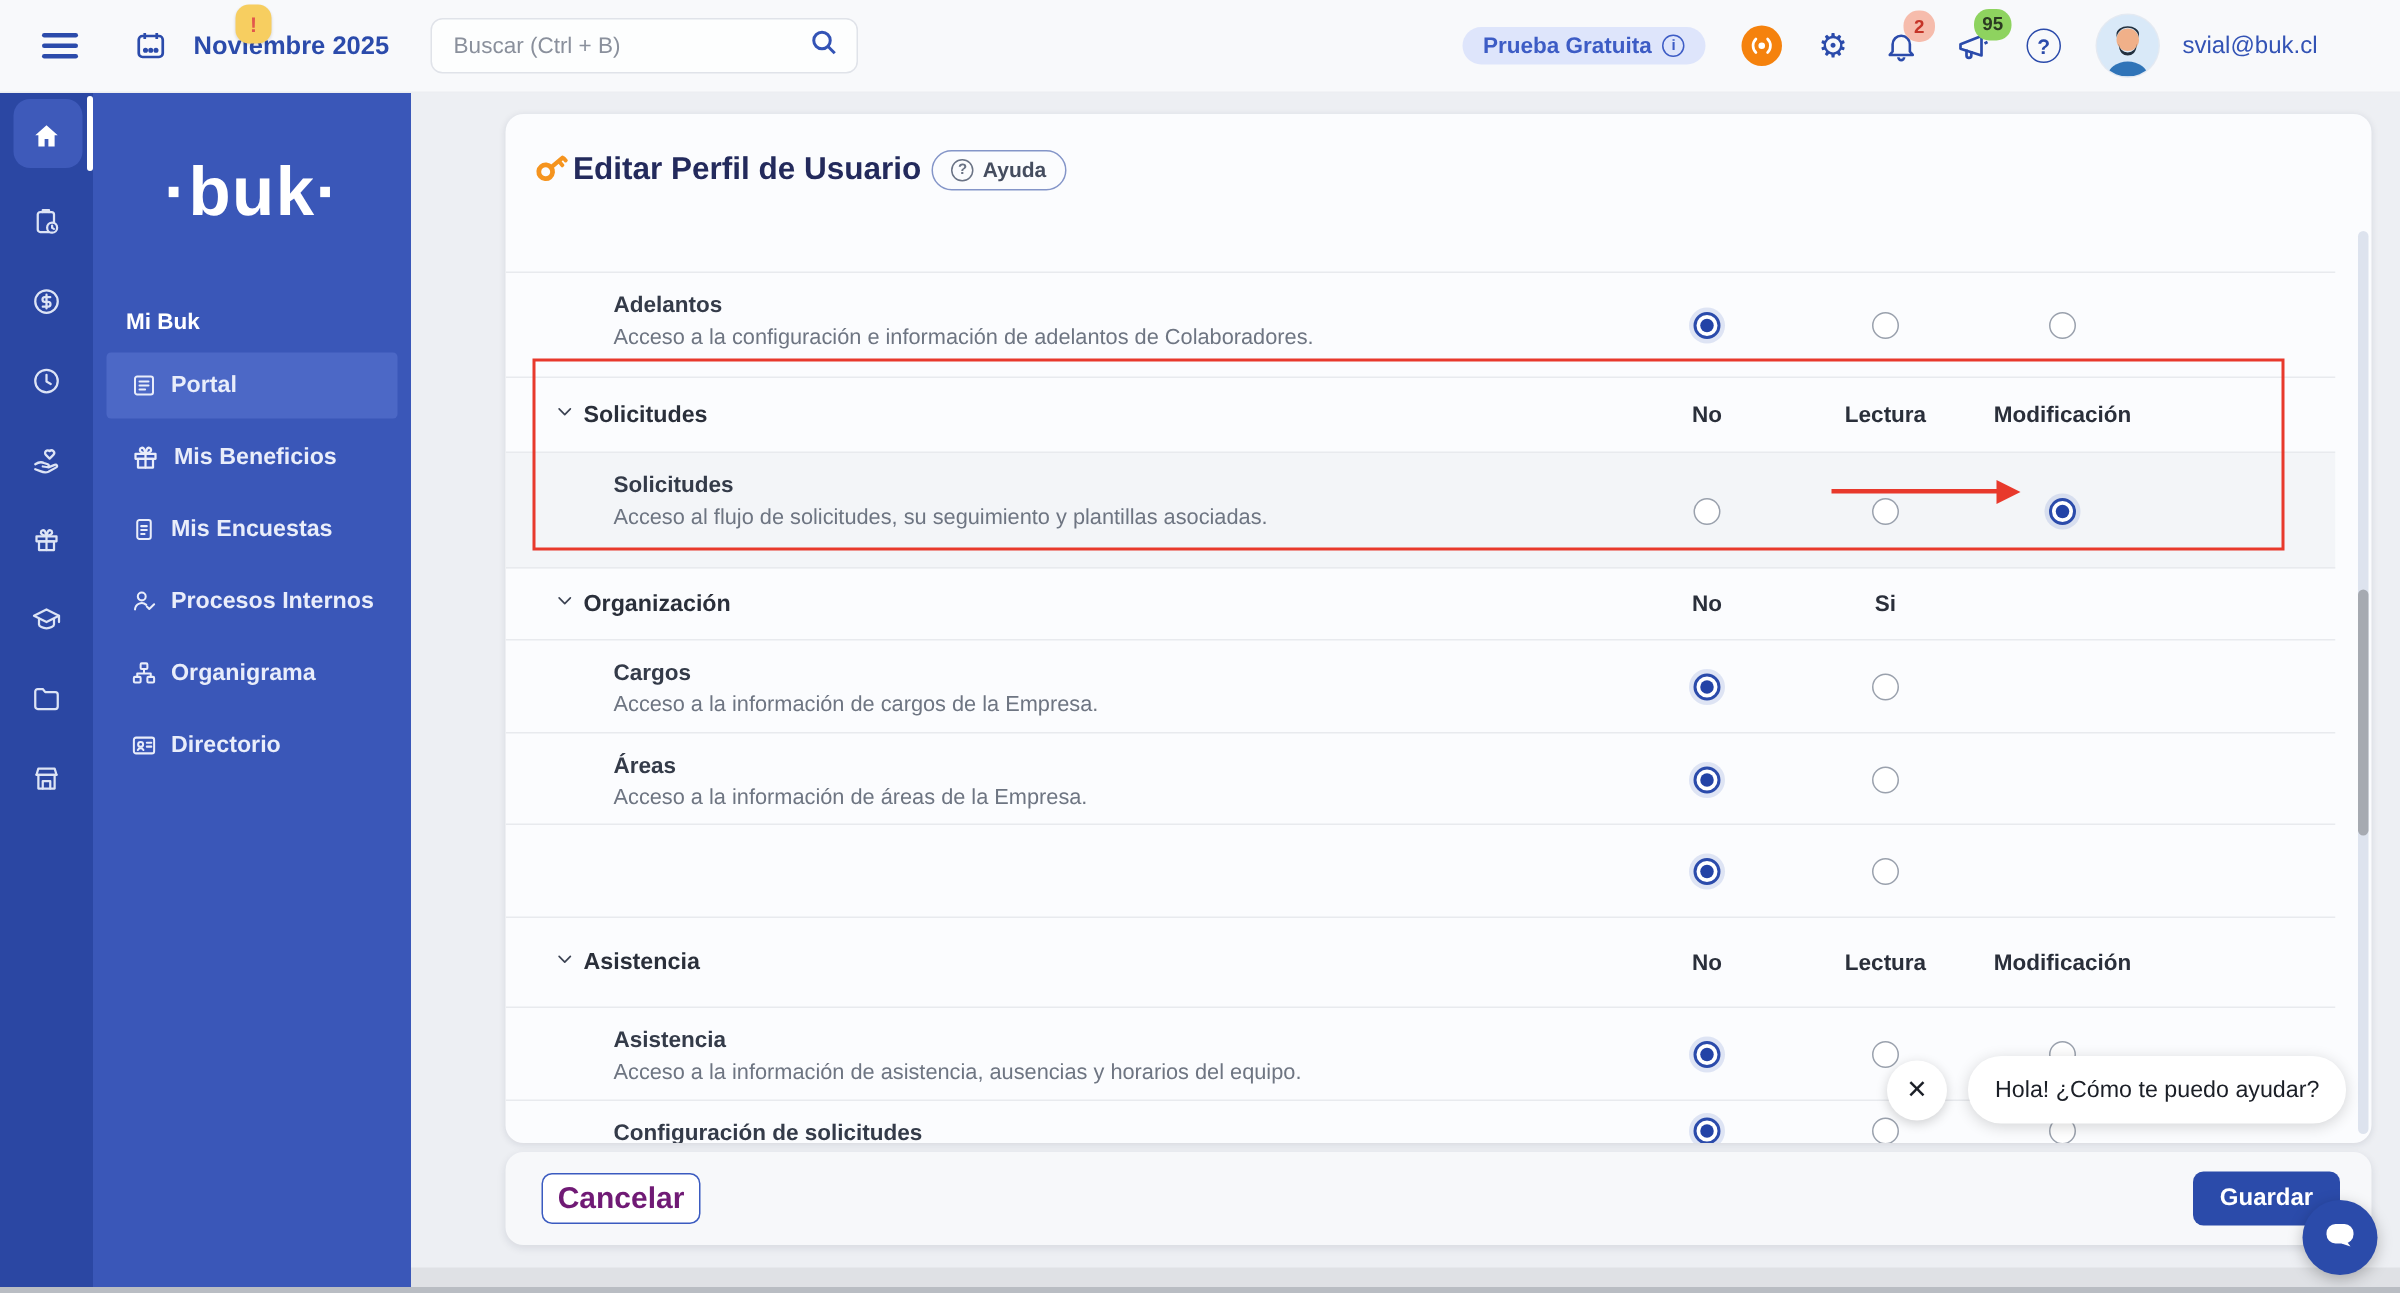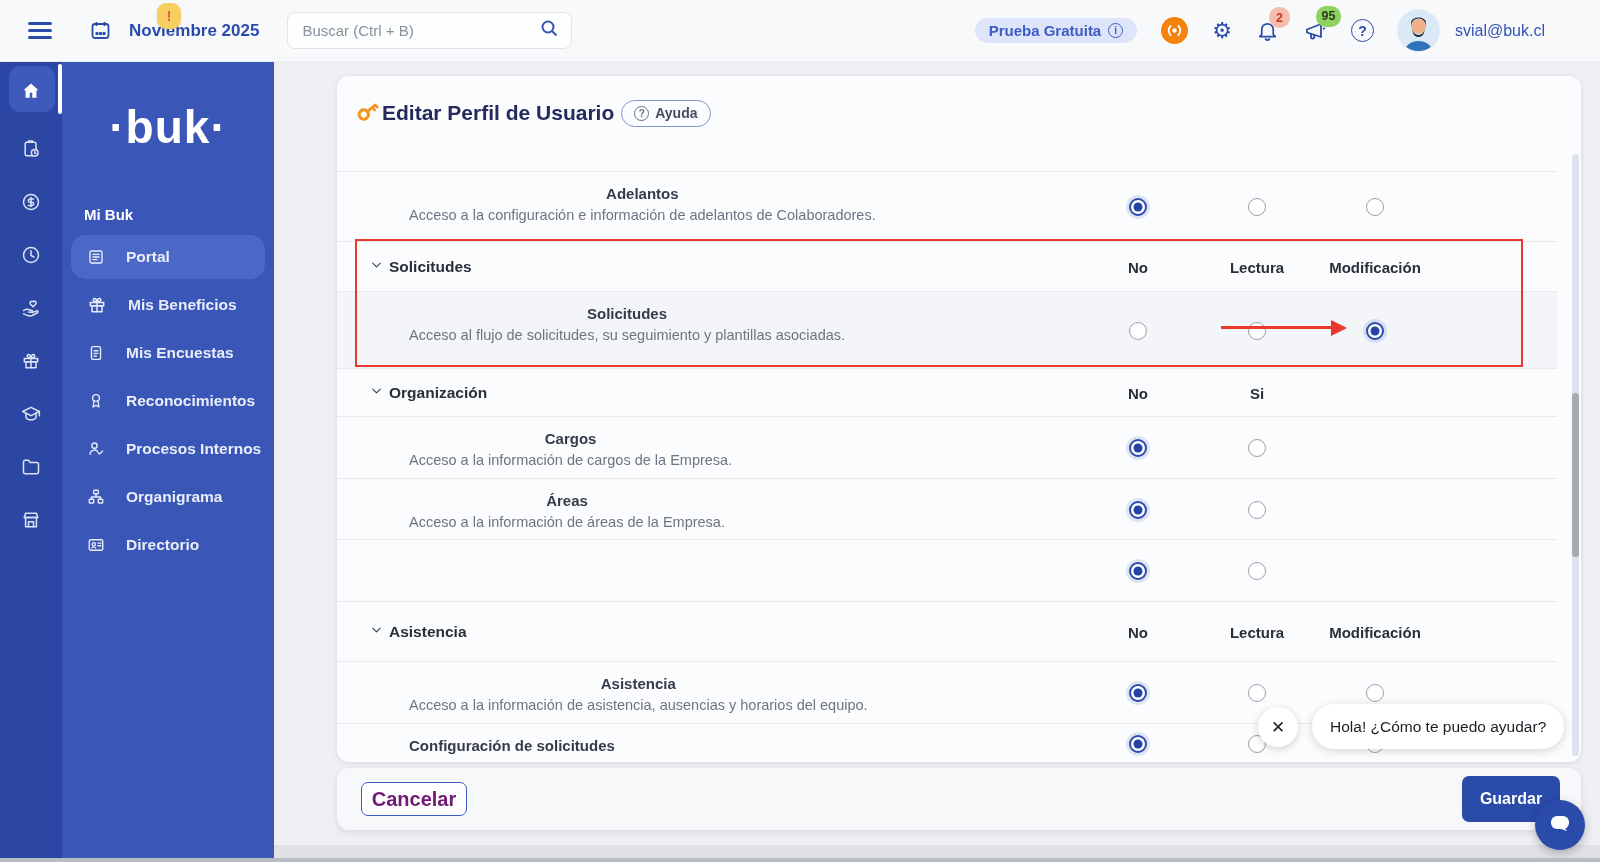--- a/index.html
+++ b/index.html
@@ -43,34 +43,34 @@
   .rail-item{position:relative;width:62px;height:53px;display:flex;align-items:center;
     justify-content:center;color:#DDE4F5;cursor:pointer;}
   .rail-item.active{height:62px;}
   .rail-item.active .tile{position:absolute;left:9px;top:4px;width:46px;height:46px;
     background:#3E5ABA;border-radius:11px;}
   .rail-item.active .bar{position:absolute;right:0;top:2px;width:4px;height:50px;background:#FFF;border-radius:2px;}
   .rail-item svg{position:relative;}
   .side{position:absolute;left:62px;top:62px;width:212px;height:797px;background:#3A57B8;z-index:30;}
   .logo{color:#FFF;font-size:46px;font-weight:700;text-align:center;margin-top:38px;letter-spacing:1px;}
   .side-label{color:#FFF;font-size:15px;font-weight:700;margin:52px 0 12px 22px;}
-  .menu-item{margin:4px 9px;height:44px;border-radius:15px;display:flex;align-items:center;
-    padding-left:16px;gap:21px;color:#E9EDFA;font-size:15.5px;font-weight:600;cursor:pointer;}
+  .menu-item{margin:4px 9px;height:44px;border-radius:3px;display:flex;align-items:center;
+    padding-left:16px;gap:9px;color:#E9EDFA;font-size:15.5px;font-weight:600;cursor:pointer;}
   .menu-item.active{background:#4C68C6;}
   
   .main{position:absolute;left:318px;top:62px;width:1282px;height:797px;background:#EDEFF3;}
   .card{position:absolute;left:19px;top:14px;width:1244px;height:686px;background:#FBFCFE;
     border-radius:12px;box-shadow:0 1px 5px rgba(20,30,60,.10);overflow:hidden;}
   .card-head{position:relative;height:74px;display:flex;align-items:center;padding-left:18px;gap:1px;}
   .page-title{color:#232A5C;font-size:21px;font-weight:700;}
   .help-pill{margin-left:6px;height:27px;border:1.5px solid #8495C8;border-radius:14px;color:#454D5F;
     font-size:14px;font-weight:600;display:flex;align-items:center;gap:6px;padding:0 12px;cursor:pointer;}
   .help-q{width:15px;height:15px;border:1.3px solid #6A7385;border-radius:50%;font-size:10px;
     display:flex;align-items:center;justify-content:center;color:#6A7385;}
-  .tbl{position:absolute;left:0;top:76px;width:1220px;height:612px;overflow:hidden;text-align:center;}
+  .tbl{position:absolute;left:0;top:86px;width:1220px;height:612px;overflow:hidden;}
   .row{position:relative;border-bottom:1px solid #E8EAEE;}
   .row.shaded{background:#F3F5F8;}
   .rowtext{position:absolute;left:72px;top:13px;max-width:620px;}
   .row-title{font-size:15px;font-weight:600;color:#343B49;}
   .row-desc{font-size:14.5px;color:#6E7582;margin-top:5px;}
   .hdr-title{position:absolute;left:52px;top:50%;transform:translateY(-50%);
     font-size:15.5px;font-weight:700;color:#2A2F3A;}
   .chev{position:absolute;left:32px;top:50%;transform:translateY(-50%);color:#3B4252;cursor:pointer;}
   .colhead{position:absolute;top:50%;transform:translate(-50%,-50%);font-size:15px;font-weight:700;color:#2A2F3A;}
   .radio{position:absolute;width:18px;height:18px;border-radius:50%;border:1.6px solid #9AA1AD;
@@ -85,21 +85,21 @@
     border-top:8px solid transparent;border-bottom:8px solid transparent;z-index:21;pointer-events:none;}
   
   .sb-track{position:absolute;right:2px;top:78px;width:7px;bottom:6px;background:#DDE3EE;border-radius:4px;}
   .sb-thumb{position:absolute;right:2px;top:317px;width:7px;height:164px;background:#A6AAB1;border-radius:4px;cursor:pointer;}
   
   .footer{position:absolute;left:19px;top:706px;width:1244px;height:62px;background:#F7F8FA;
     border-radius:12px;box-shadow:0 2px 6px rgba(20,30,60,.10);display:flex;align-items:center;
     justify-content:space-between;padding:0 21px 0 24px;}
   .btn-cancel{width:106px;height:34px;background:#FFF;border:1.6px solid #3B5BC0;border-radius:7px;
     color:#701a75;font-size:20px;font-weight:700;display:flex;align-items:center;justify-content:center;cursor:pointer;}
-  .btn-save{width:98px;height:46px;background:#2B4BAA;border-radius:7px;color:#FFF;font-size:16px;
+  .btn-save{width:98px;height:36px;background:#2B4BAA;border-radius:7px;color:#FFF;font-size:16px;
     font-weight:700;display:flex;align-items:center;justify-content:center;cursor:pointer;}
   
   .chat-close{position:absolute;left:1258px;top:707px;width:40px;height:40px;border-radius:50%;background:#FFF;
     box-shadow:0 2px 8px rgba(0,0,0,.18);display:flex;align-items:center;justify-content:center;
     font-size:17px;color:#1B1F27;cursor:pointer;z-index:60;}
   .chat-bubble{position:absolute;left:1312px;top:704px;height:45px;background:#FFF;border-radius:22px;
     box-shadow:0 2px 10px rgba(0,0,0,.16);display:flex;align-items:center;padding:0 18px;
     font-size:15.5px;color:#1B1F27;z-index:60;white-space:nowrap;}
   .chat-fab{position:absolute;left:1535px;top:800px;width:50px;height:50px;border-radius:50%;background:#2B4BAA;
     box-shadow:0 3px 10px rgba(0,0,0,.25);display:flex;align-items:center;justify-content:center;z-index:70;cursor:pointer;}
@@ -267,29 +267,20 @@
         <span>Mis Beneficios</span>
       </div>
       <div class="menu-item">
         <span style="display:flex">
           <svg width="18" height="18" viewBox="0 0 24 24" fill="none" stroke="currentColor" stroke-width="1.8" stroke-linecap="round" stroke-linejoin="round">
             <rect x="6" y="3.5" width="12" height="17" rx="2"></rect>
             <path d="M9.5 9 h5 M9.5 12.5 h5 M9.5 16 h3"></path>
           </svg>
         </span>
         <span>Mis Encuestas</span>
-      </div>
-      <div class="menu-item">
-        <span style="display:flex">
-          <svg width="18" height="18" viewBox="0 0 24 24" fill="none" stroke="currentColor" stroke-width="1.8" stroke-linecap="round" stroke-linejoin="round">
-            <circle cx="12" cy="8" r="4.5"></circle>
-            <path d="M9.5 12 L8 20 l4-2.2 L16 20 l-1.5-8"></path>
-          </svg>
-        </span>
-        <span>Reconocimientos</span>
       </div>
       <div class="menu-item">
         <span style="display:flex">
           <svg width="18" height="18" viewBox="0 0 24 24" fill="none" stroke="currentColor" stroke-width="1.8" stroke-linecap="round" stroke-linejoin="round">
             <circle cx="10" cy="7.5" r="3.5"></circle>
             <path d="M4 19 a6 6 0 0 1 10-4"></path>
             <path d="M14.5 16.5 l2.2 2.2 L21 14.5"></path>
           </svg>
         </span>
         <span>Procesos Internos</span>

